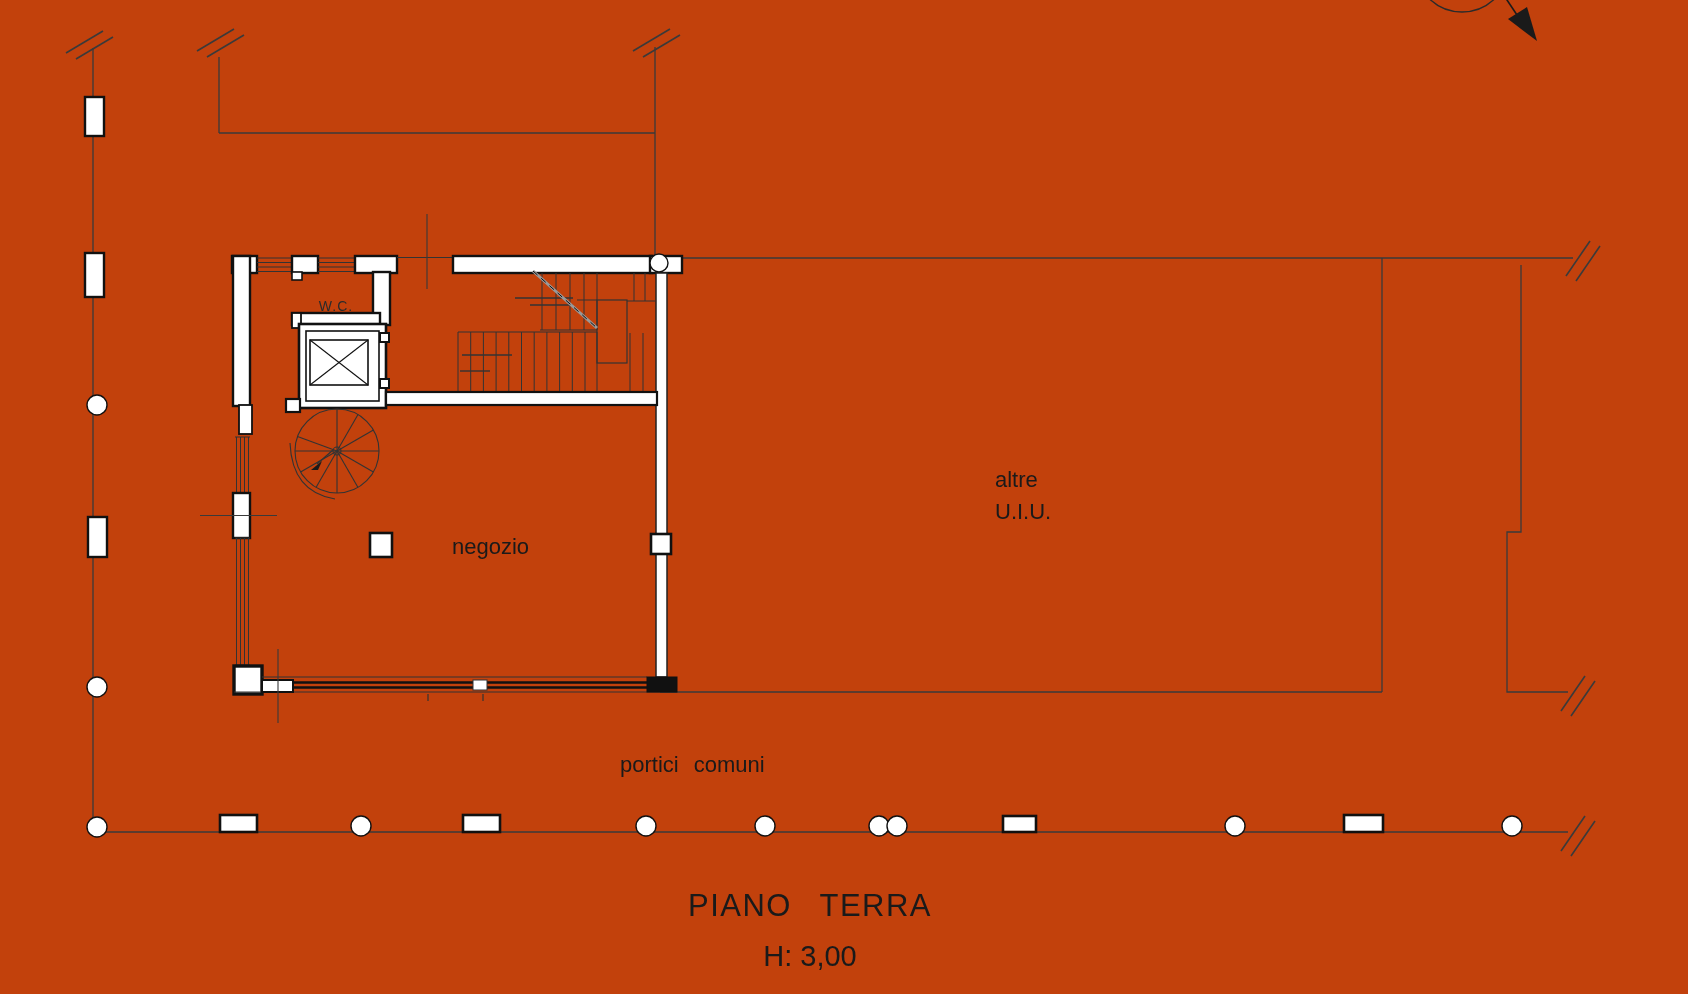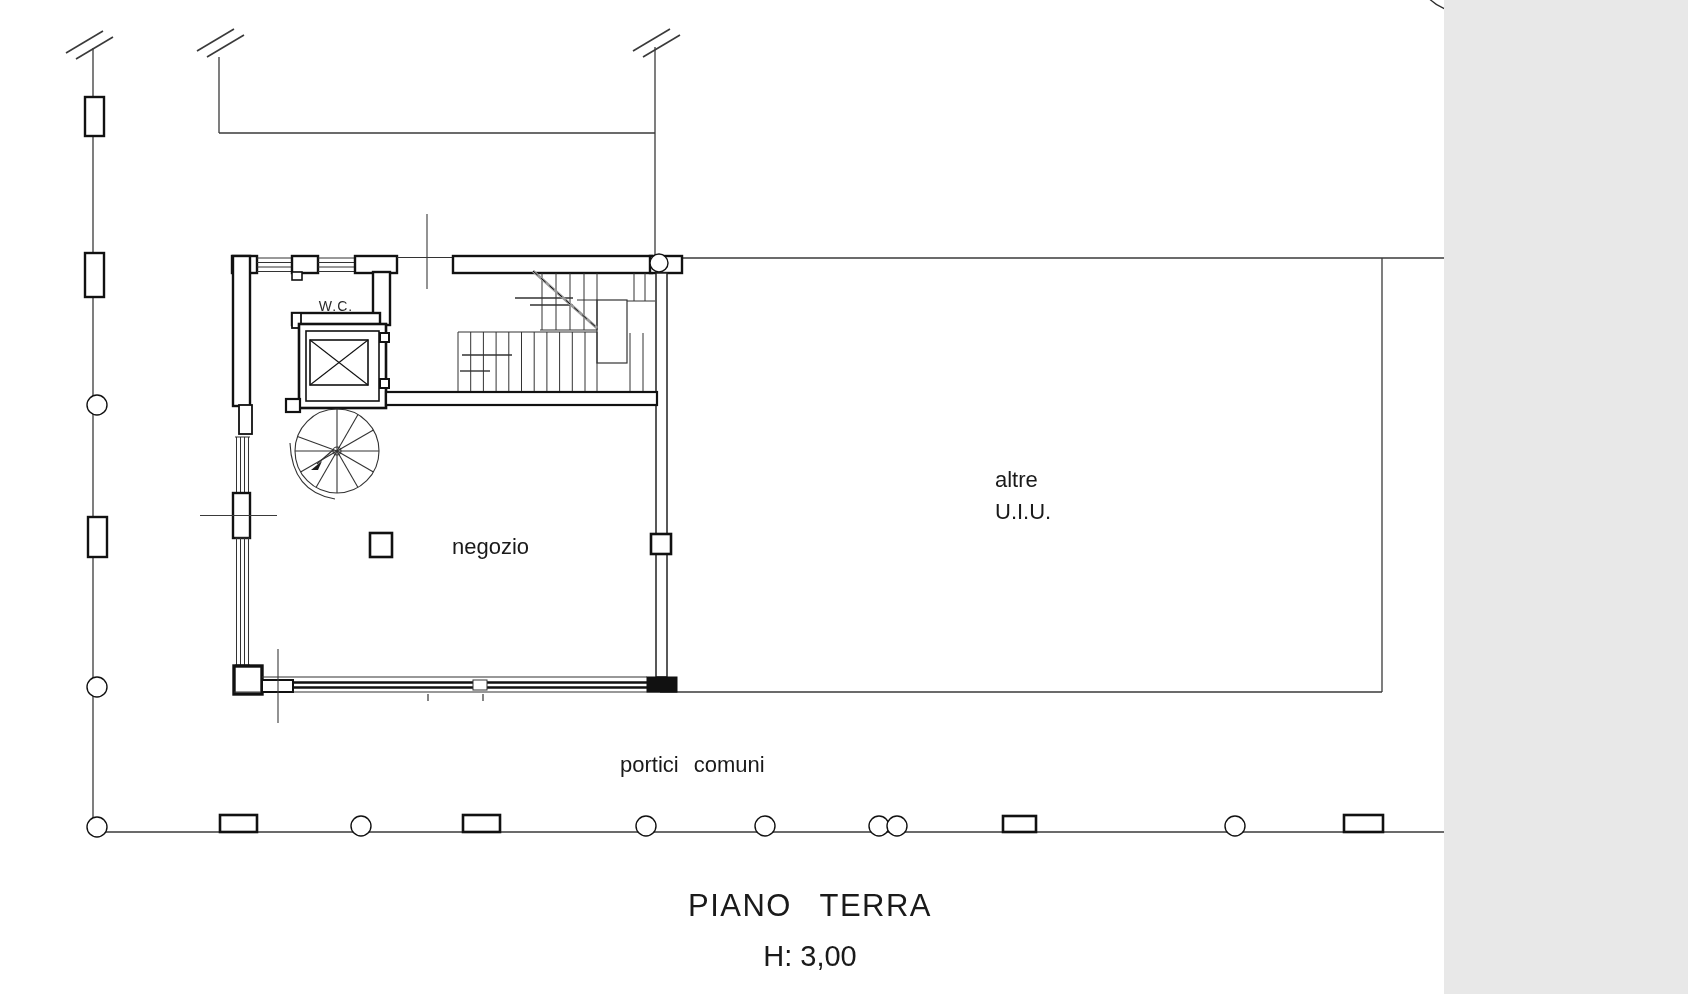--- a/index.html
+++ b/index.html
@@ -1,19 +1,19 @@
 <!DOCTYPE html>
 <html><head>
 <meta charset="utf-8">
 <style>
   html,body{margin:0;padding:0;background:#e8e8e8;}
   .sheet{
     position:relative;
-    width:1444px;height:994px;
-    background:#ffffff;
+    width:1688px;height:994px;
+    background:#c2410c;
     font-family:"Liberation Sans", sans-serif;
     overflow:hidden;
   }
   svg{display:block;}
   text{fill:#1a1a1a;}
   .t-small{font-size:14px;letter-spacing:1px;fill:#2b2b2b;}
   .t-room{font-size:22px;}
   .t-portici{font-size:22px;word-spacing:9px;}
   .t-title{font-size:31px;letter-spacing:1.5px;word-spacing:18px;}
   .t-sub{font-size:29px;}

